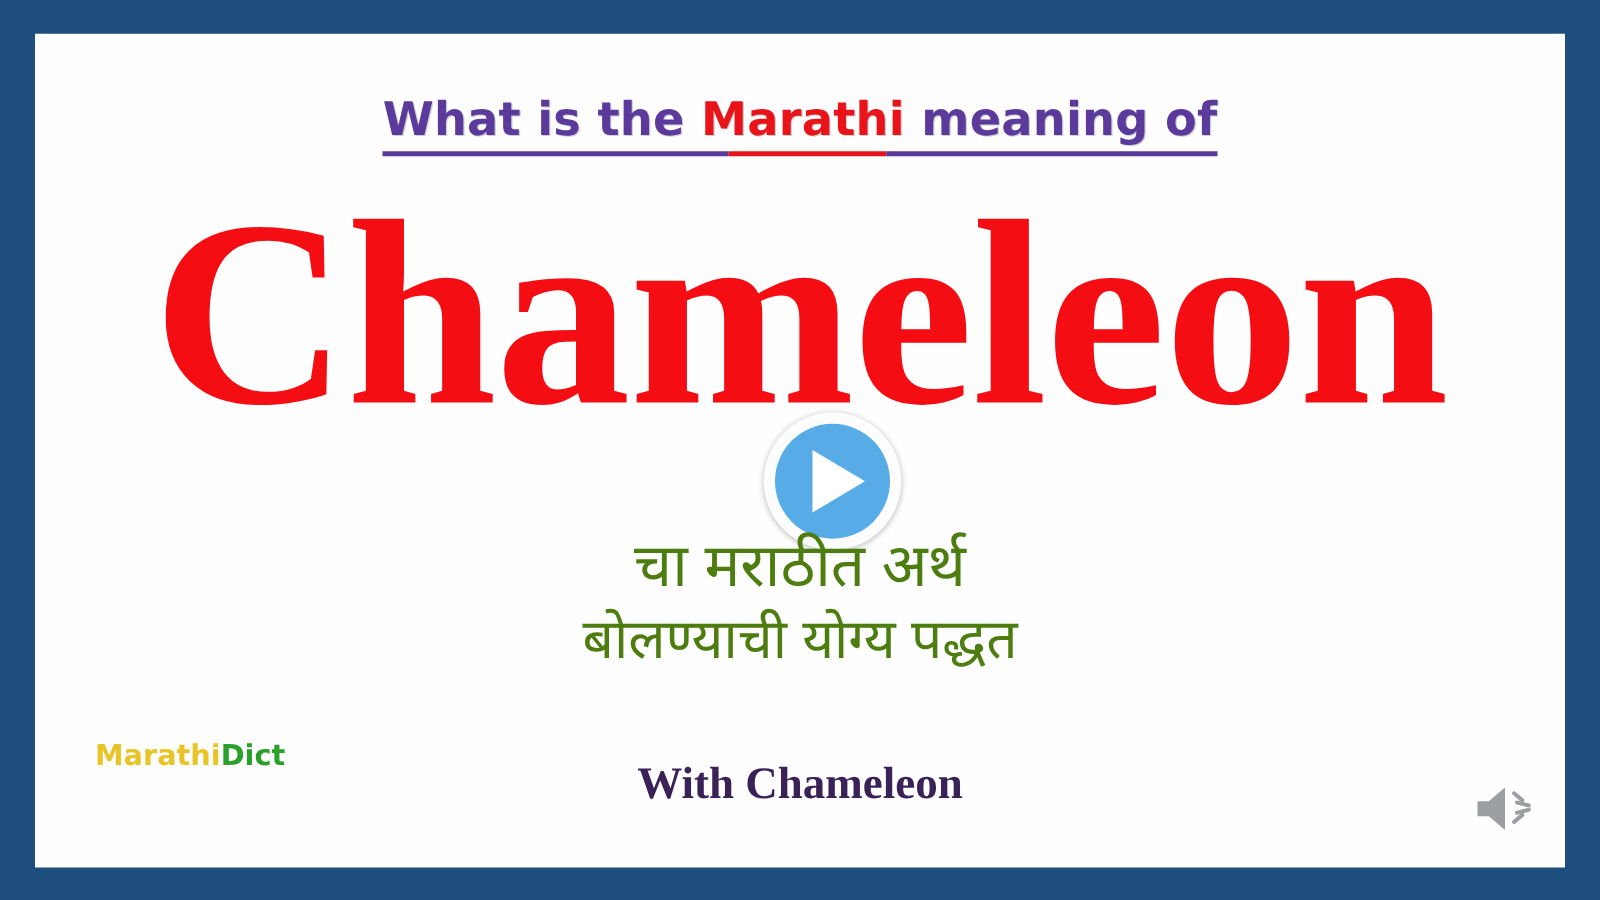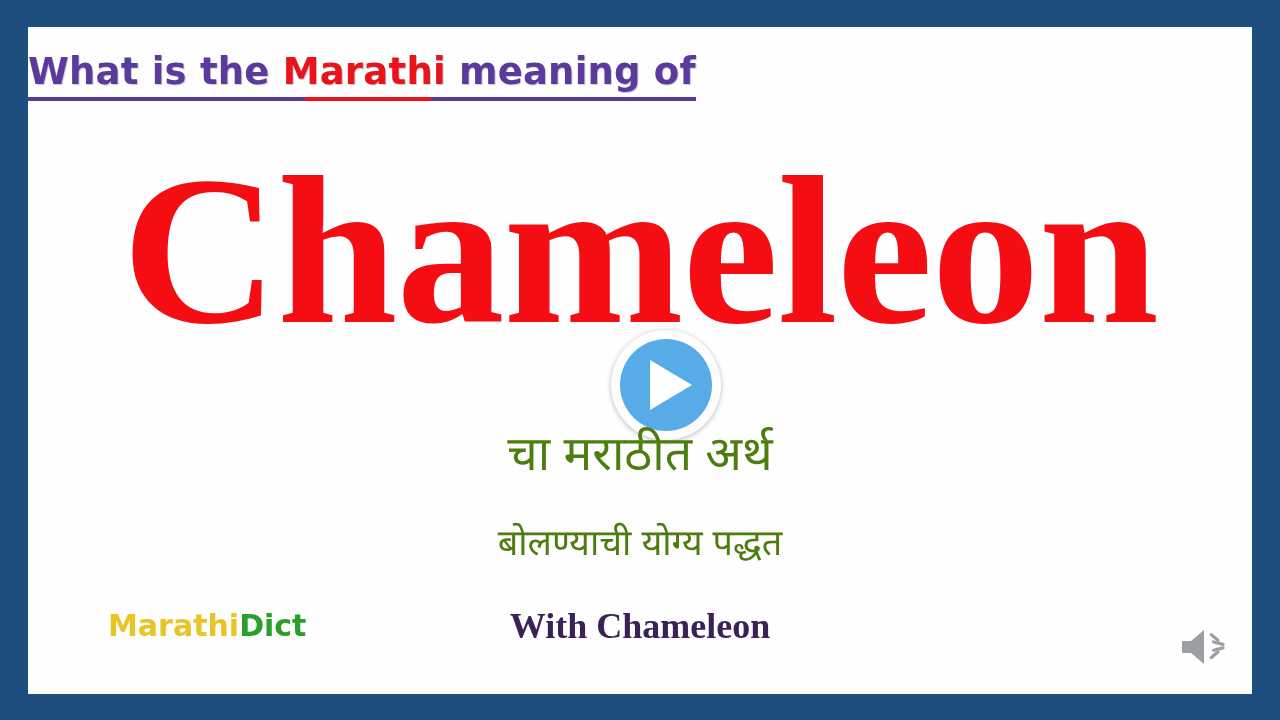--- a/index.html
+++ b/index.html
@@ -26,22 +26,23 @@
     width: 1224px;
     height: 667px;
     background: #fdfefd;
     overflow: hidden;
   }
 
   
   #heading {
     position: absolute;
     left: 0;
-    top: 24px;
-    width: 100%;
+    top: 48px;
+    width: 100%;
+    text-align: center;
     white-space: nowrap;
   }
   #heading .h-text {
     display: inline-block;
     position: relative;
     font-family: "DejaVu Sans", sans-serif;
     font-weight: bold;
     font-size: 37px;
     letter-spacing: 0.2px;
     line-height: 1.12;
@@ -117,46 +118,45 @@
     position: absolute;
     left: 0;
     top: 396px;
     width: 100%;
     text-align: center;
     font-family: Liberation Sans, sans-serif;
     color: #4d7c0f;
     line-height: 1.28;
   }
   #marathi .line1 { font-size: 48px; }
-  #marathi .line2 { font-size: 36px; margin-top: 36px; }
+  #marathi .line2 { font-size: 44px; }
 
   
   #with-examples {
     position: absolute;
     left: 0;
     top: 578px;
     width: 100%;
     text-align: center;
     font-family: "Liberation Serif", "DejaVu Serif", serif;
     font-weight: bold;
     font-size: 36px;
     color: #3a2259;
   }
 
   
   #logo {
     position: absolute;
     left: 48px;
-    top: 581px;
+    top: 565px;
     font-family: "DejaVu Sans", sans-serif;
     font-weight: bold;
-    font-size: 30px;
+    font-size: 23px;
     letter-spacing: 0px;
     white-space: nowrap;
-    margin-left: 32px;
   }
   #logo .logo-a { color: #e8c427; }
   #logo .logo-b { color: #2aa02a; }
 
   
   #speaker-icon {
     position: absolute;
     left: 1150px;
     top: 596px;
     width: 60px;

